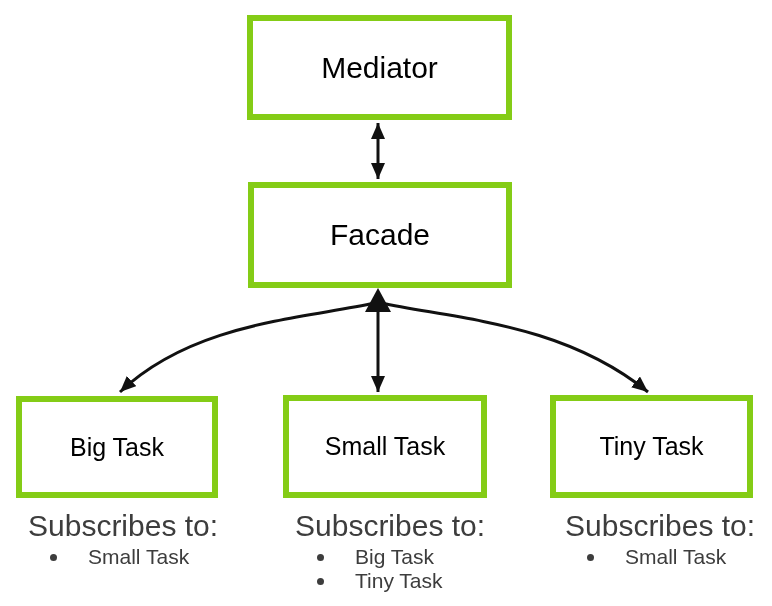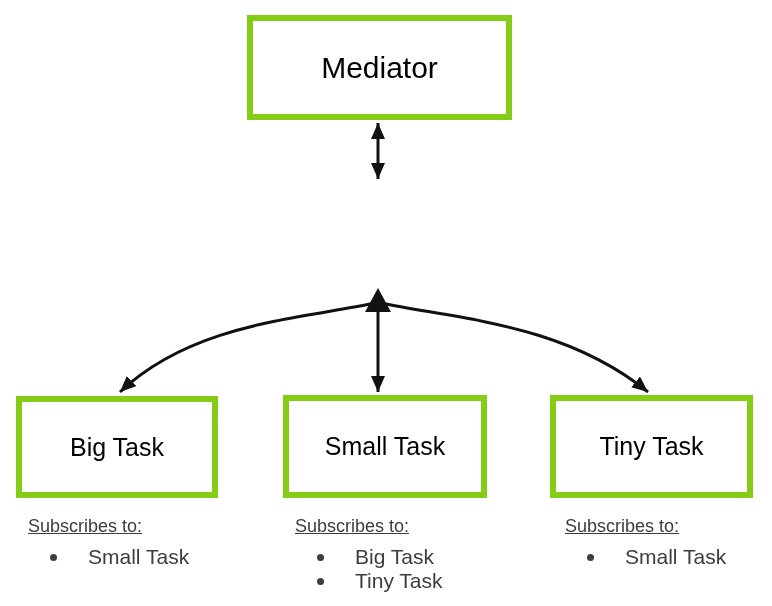--- a/index.html
+++ b/index.html
@@ -41,24 +41,23 @@
   #node-tiny     { left: 550px; top: 395px; width: 203px; height: 103px; font-size: 25px; }
 
   .sub {
     position: absolute;
     color: #3d3d3d;
   }
   #sub-big   { left: 28px;  top: 511px; }
   #sub-small { left: 295px; top: 511px; }
   #sub-tiny  { left: 565px; top: 511px; }
   .sub-heading {
-    font-size: 18px;
+    font-size: 30px;
     line-height: 30px;
     white-space: nowrap;
-    text-decoration: underline;
   }
   .sub-list {
     margin-top: 4px;
   }
   .sub-item {
     display: flex;
     align-items: center;
     font-size: 21px;
     line-height: 24px;
     white-space: nowrap;
@@ -90,20 +89,23 @@
       <path d="M 378,305 L 378,392" marker-end="url(#ah)"></path>
       <path d="M 381,303 C 456,319 563,323 648,392" marker-end="url(#ah)"></path>
     </g>
     <polygon points="378,288 365,312 391,312" fill="#111111"></polygon>
   </svg>
 
   <div class="node" id="node-mediator">
     <span class="label">Mediator</span>
   </div>
 
+  <div class="node" id="node-facade">
+    <span class="label">Facade</span>
+  </div>
 
   <div class="node" id="node-big">
     <span class="label">Big Task</span>
   </div>
 
   <div class="node" id="node-small">
     <span class="label">Small Task</span>
   </div>
 
   <div class="node" id="node-tiny">

